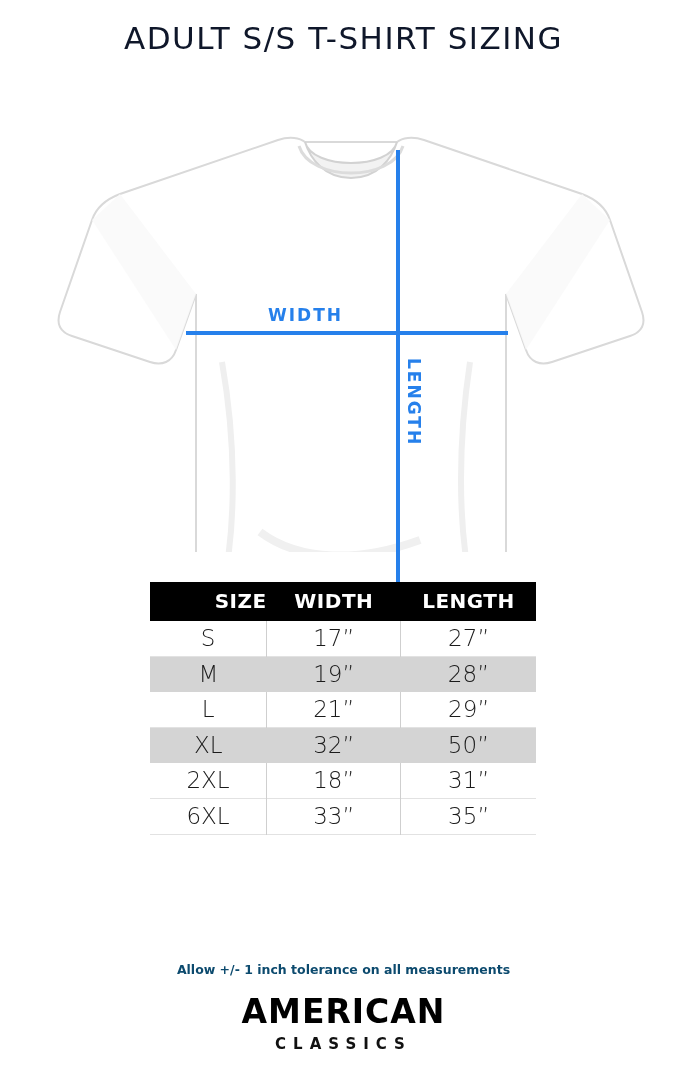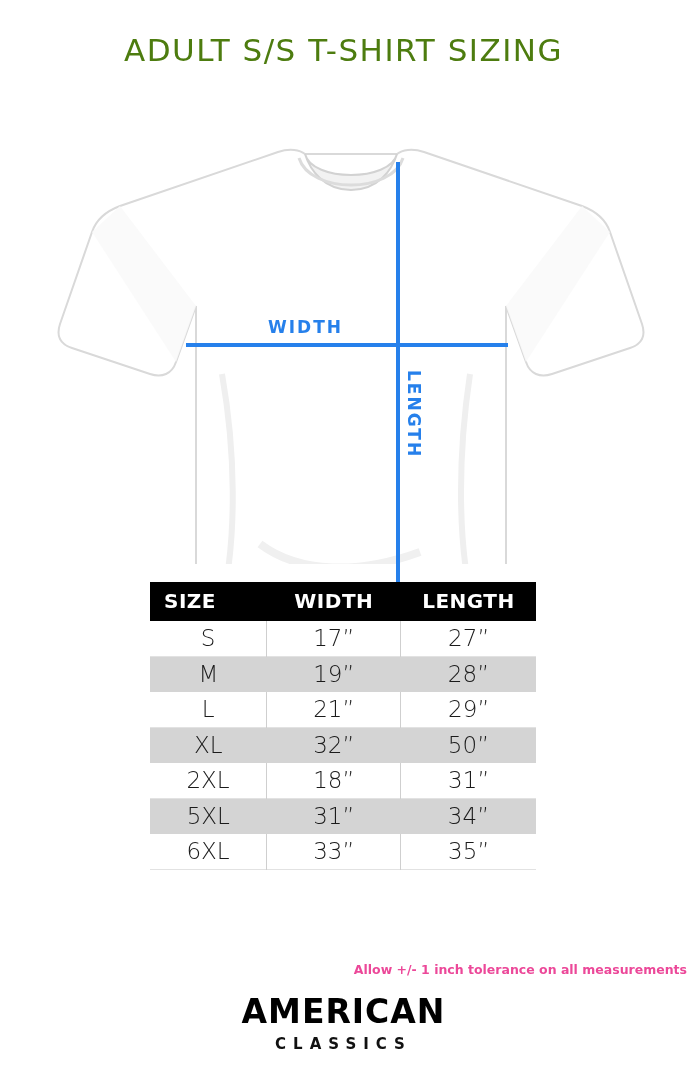--- a/index.html
+++ b/index.html
@@ -14,23 +14,23 @@
     font-family: "Liberation Sans", sans-serif;
     overflow: hidden;
   }
 
   
   .page-title {
     text-align: center;
     font-size: 31px;
     letter-spacing: 1.5px;
     font-weight: 400;
-    color: #4d7c0f;
+    color: #0f172a;
     margin: 0;
-    padding-top: 32px;
+    padding-top: 20px;
     font-family: "DejaVu Sans", sans-serif;
   }
 
   
   .shirt-area {
     position: relative;
     width: 687px;
     height: 490px;
     margin-top: 6px;
   }
@@ -94,21 +94,21 @@
   table.size-chart thead th {
     background: #000000;
     color: #ffffff;
     font-size: 20px;
     font-weight: bold;
     letter-spacing: 0.5px;
     padding: 7px 0 8px 0;
     text-align: center;
   }
   table.size-chart thead th.col-size {
-    text-align: left;
+    text-align: right;
     padding-left: 14px;
     width: 108px;
   }
   table.size-chart tbody td {
     font-size: 23px;
     color: #1b1b1b;
     text-align: center;
     padding: 4px 0 5px 0;
     font-weight: 300;
   }
@@ -135,22 +135,22 @@
   table.size-chart tbody tr.odd {
     border-bottom: 1px solid #e2e2e2;
   }
 
   
   .tolerance {
     position: absolute;
     left: 0;
     top: 962px;
     width: 687px;
-    text-align: right;
-    color: #ec4899;
+    text-align: center;
+    color: #0c4a6e;
     font-size: 12.5px;
     font-weight: bold;
     font-family: "DejaVu Sans", sans-serif;
   }
 
   
   .brand {
     position: absolute;
     left: 0;
     top: 992px;
@@ -256,25 +256,20 @@
       <tr class="even">
         <td class="col-size">XL</td>
         <td class="col-width">32”</td>
         <td class="col-length">50”</td>
       </tr>
       <tr class="odd">
         <td class="col-size">2XL</td>
         <td class="col-width">18”</td>
         <td class="col-length">31”</td>
       </tr>
-      <tr class="even">
-        <td class="col-size">5XL</td>
-        <td class="col-width">31”</td>
-        <td class="col-length">34”</td>
-      </tr>
       <tr class="odd">
         <td class="col-size">6XL</td>
         <td class="col-width">33”</td>
         <td class="col-length">35”</td>
       </tr>
     </tbody>
   </table>
 </div>
 
 <div class="tolerance">Allow +/- 1 inch tolerance on all measurements</div>

